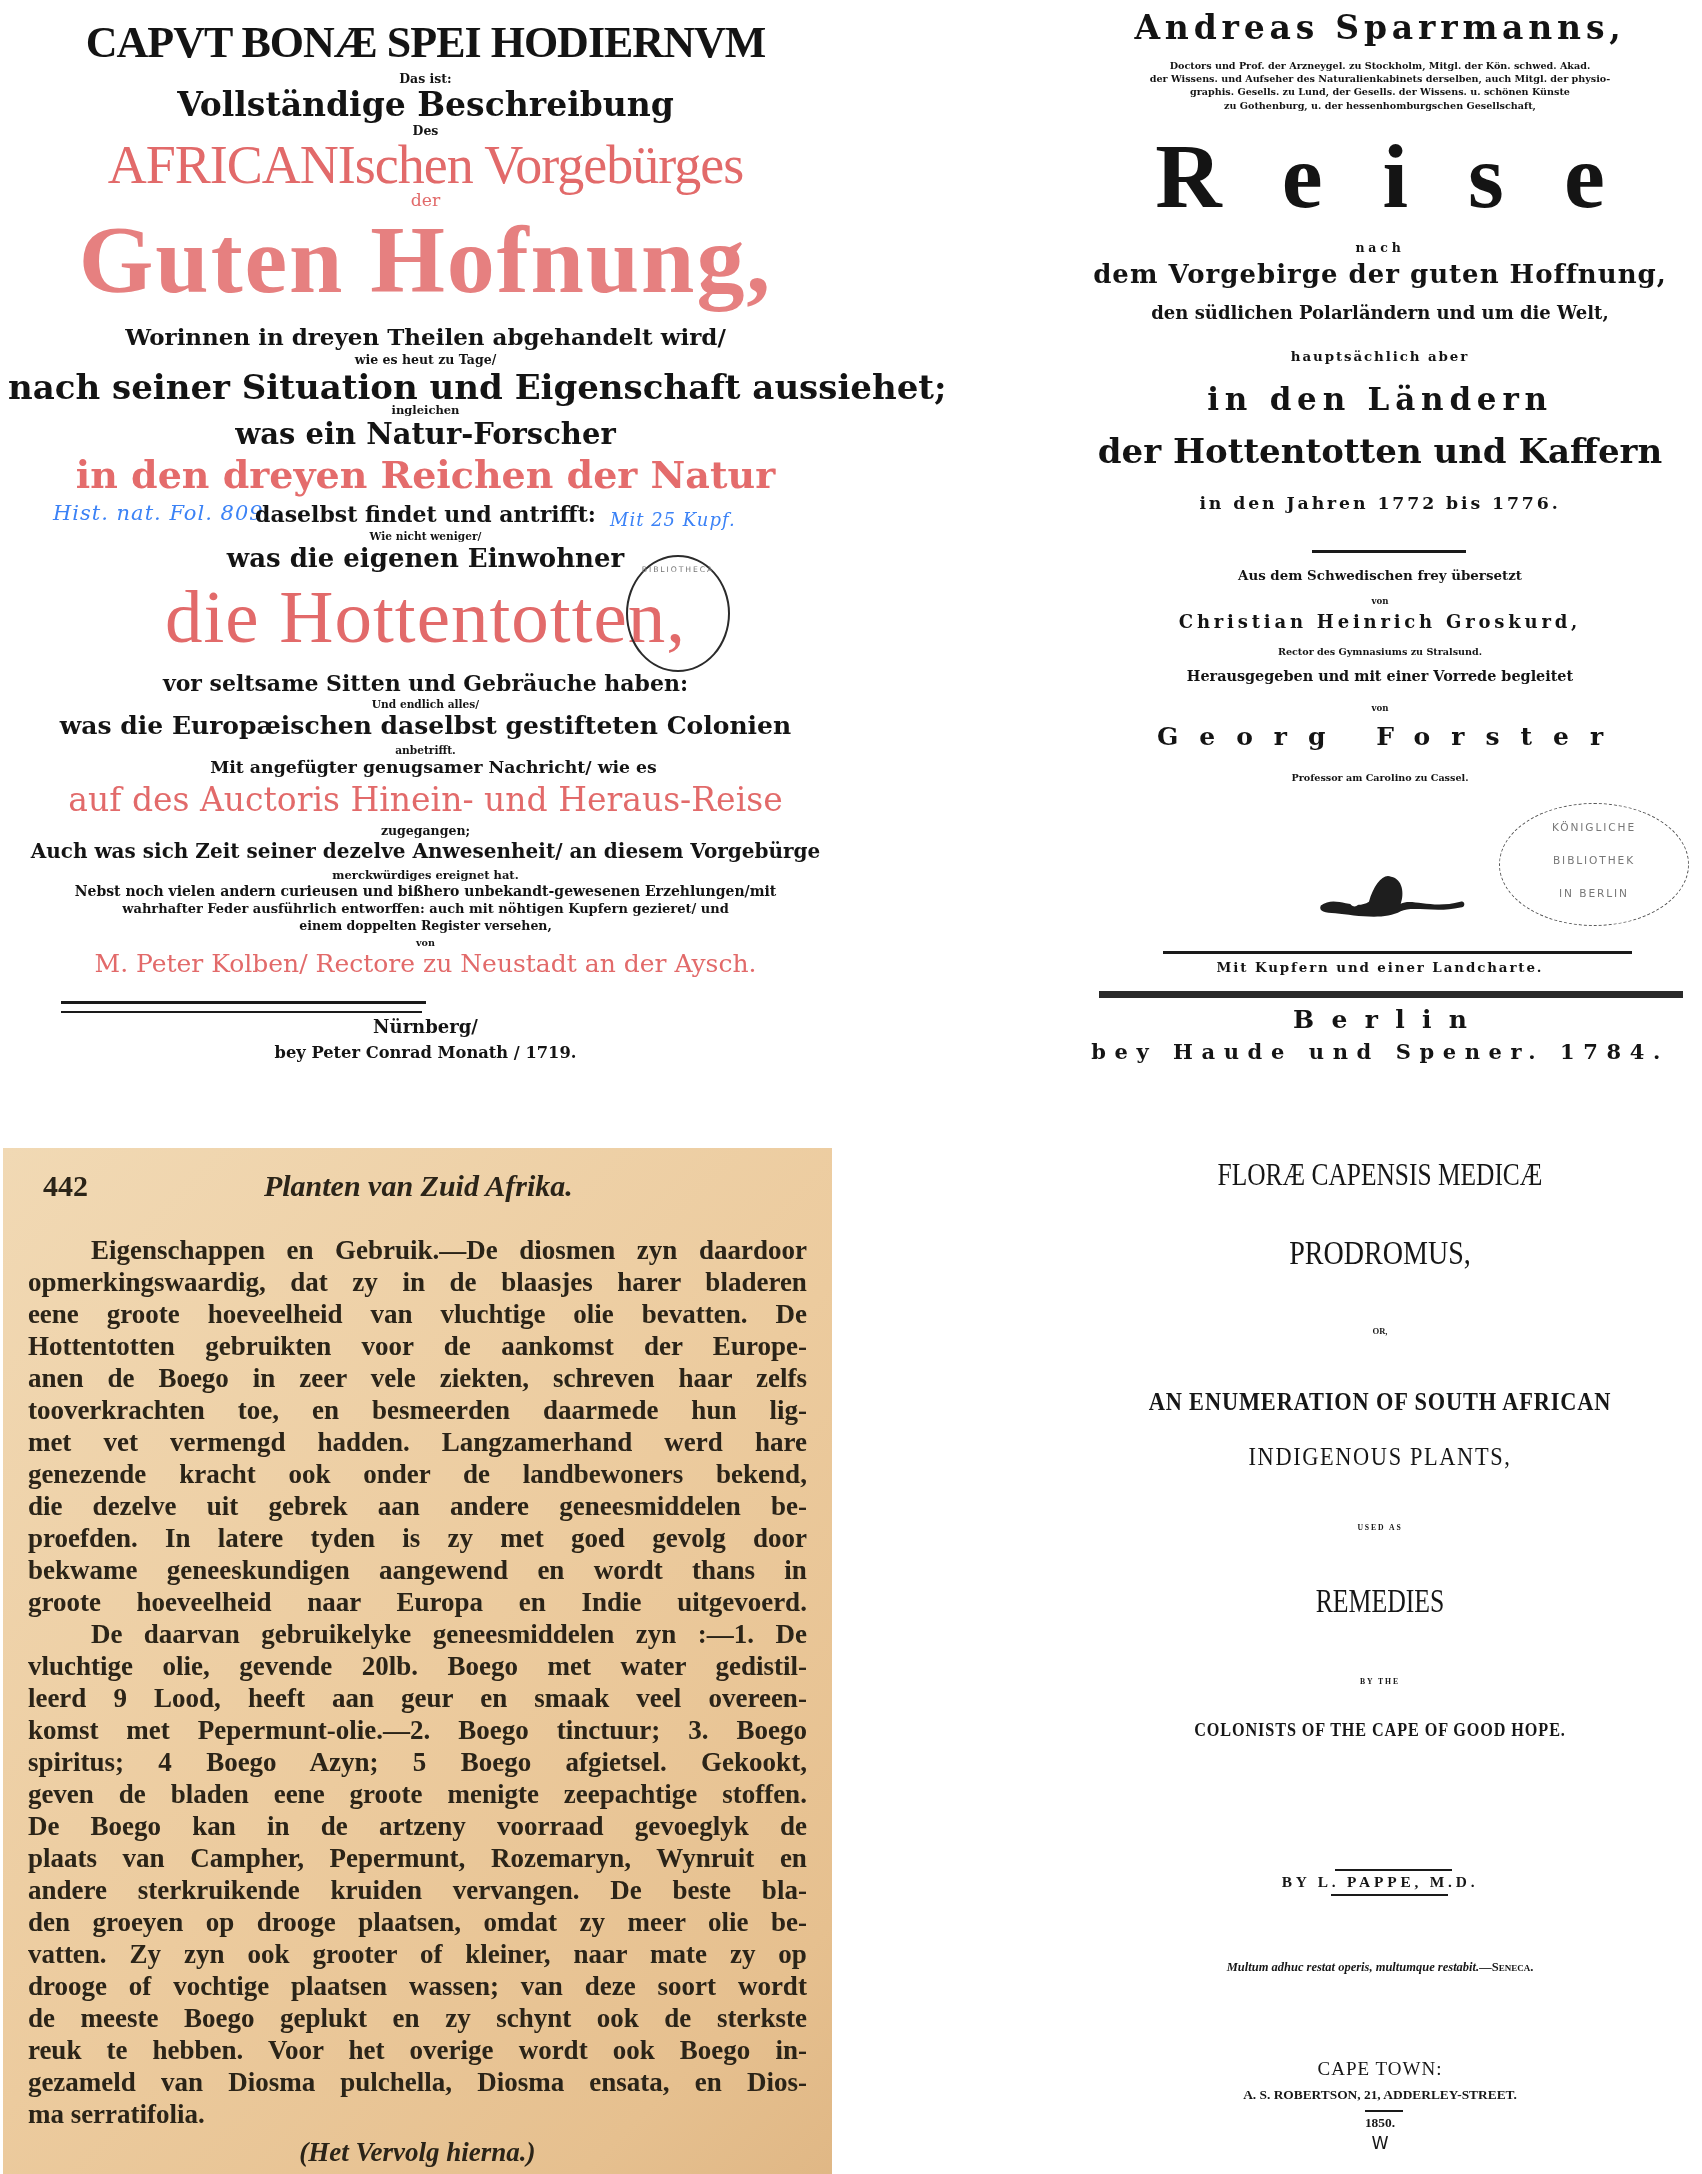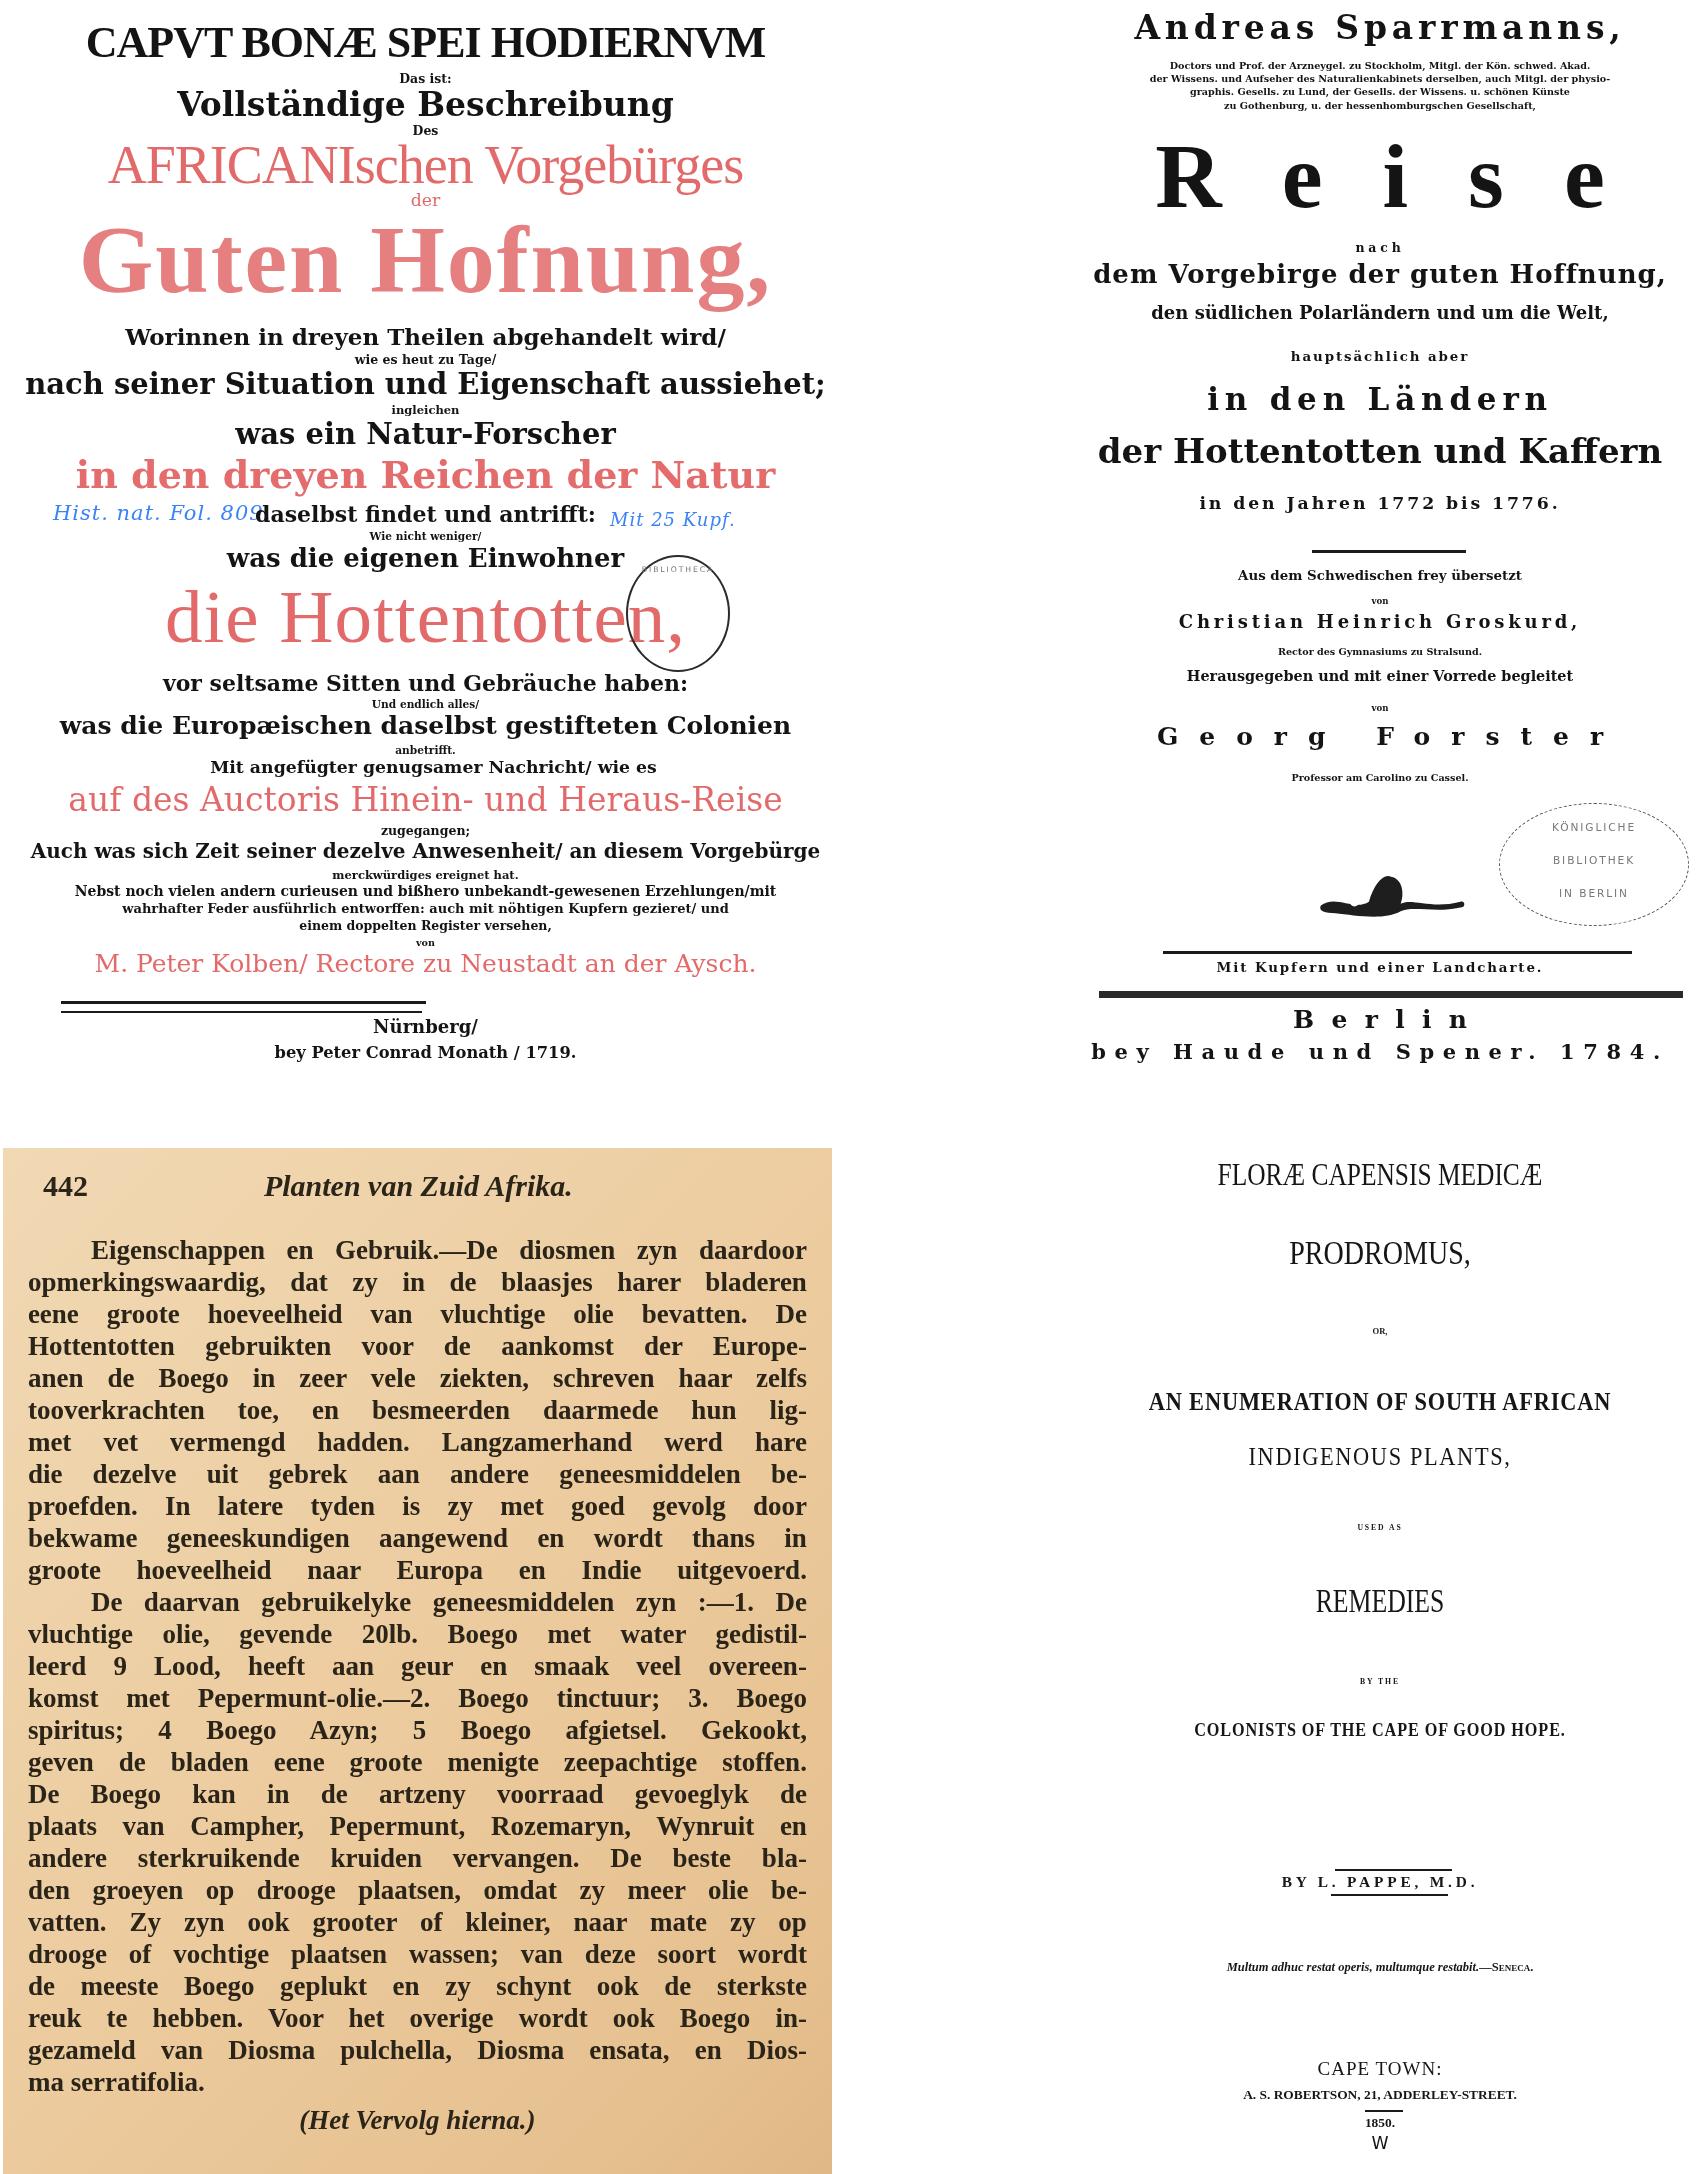--- a/index.html
+++ b/index.html
@@ -37,21 +37,21 @@
 <section id="p1" class="panel">
   <div class="line blk" style="top:17.3px;font-family:'Liberation Serif',serif;font-size:44px;letter-spacing:-1px;">CAPVT BONÆ SPEI HODIERNVM</div>
   <div class="line blk" style="top:71px;font-size:12.5px;">Das ist:</div>
   <div class="line blk" style="top:85px;font-size:33px;">Vollständige Beschreibung</div>
   <div class="line blk" style="top:123px;font-size:12.5px;">Des</div>
   <div class="line red" style="top:134px;font-family:'Liberation Serif',serif;font-size:54px;letter-spacing:-1px;">AFRICANIschen Vorgebürges</div>
   <div class="line red" style="top:190px;font-size:17.3px;">der</div>
   <div class="line red" style="top:204px;font-family:'Liberation Serif',serif;font-size:96px;font-weight:bold;letter-spacing:1.9px;opacity:.85;">Guten Hofnung,</div>
   <div class="line blk" style="top:323px;font-size:23px;">Worinnen in dreyen Theilen abgehandelt wird/</div>
   <div class="line blk" style="top:352px;font-size:12.5px;">wie es heut zu Tage/</div>
-  <div class="line blk" style="top:367px;font-size:29px;">nach seiner Situation und Eigenschaft aussiehet;</div>
+  <div class="line blk" style="top:367px;font-size:34px;padding-left:8px;">nach seiner Situation und Eigenschaft aussiehet;</div>
   <div class="line blk" style="top:403px;font-size:11.5px;">ingleichen</div>
   <div class="line blk" style="top:417px;font-size:29px;">was ein Natur-Forscher</div>
   <div class="line redb" style="top:452px;font-size:38px;">in den dreyen Reichen der Natur</div>
   <div class="hand" style="position:absolute;left:53px;top:501px;font-size:21px;">Hist. nat. Fol. 809.</div>
   <div class="line blk" style="top:501px;font-size:22px;">daselbst findet und antrifft:</div>
   <div class="hand" style="position:absolute;left:610px;top:509px;font-size:18px;">Mit 25 Kupf.</div>
   <div class="line blk" style="top:530px;font-size:10.6px;">Wie nicht weniger/</div>
   <div class="line blk" style="top:543px;font-size:26px;">was die eigenen Einwohner</div>
   <div class="line red" style="top:574px;font-family:'Liberation Serif',serif;font-size:75px;letter-spacing:1px;">die Hottentotten,</div>
   <div class="stamp" style="left:626px;top:555px;width:100px;height:113px;">
@@ -122,20 +122,21 @@
     <span class="rh">Planten van Zuid Afrika.</span>
   </div>
   <div class="body" id="planten-body">
       <div style="text-indent: 63px;">Eigenschappen en Gebruik.—De diosmen zyn daardoor</div>
       <div>opmerkingswaardig, dat zy in de blaasjes harer bladeren</div>
       <div>eene groote hoeveelheid van vluchtige olie bevatten. De</div>
       <div>Hottentotten gebruikten voor de aankomst der Europe-</div>
       <div>anen de Boego in zeer vele ziekten, schreven haar zelfs</div>
       <div>tooverkrachten toe, en besmeerden daarmede hun lig-</div>
       <div>met vet vermengd hadden. Langzamerhand werd hare</div>
+      <div>genezende kracht ook onder de landbewoners bekend,</div>
       <div>die dezelve uit gebrek aan andere geneesmiddelen be-</div>
       <div>proefden. In latere tyden is zy met goed gevolg door</div>
       <div>bekwame geneeskundigen aangewend en wordt thans in</div>
       <div>groote hoeveelheid naar Europa en Indie uitgevoerd.</div>
       <div style="text-indent: 63px;">De daarvan gebruikelyke geneesmiddelen zyn :—1. De</div>
       <div>vluchtige olie, gevende 20lb. Boego met water gedistil-</div>
       <div>leerd 9 Lood, heeft aan geur en smaak veel overeen-</div>
       <div>komst met Pepermunt-olie.—2. Boego tinctuur; 3. Boego</div>
       <div>spiritus; 4 Boego Azyn; 5 Boego afgietsel. Gekookt,</div>
       <div>geven de bladen eene groote menigte zeepachtige stoffen.</div>

